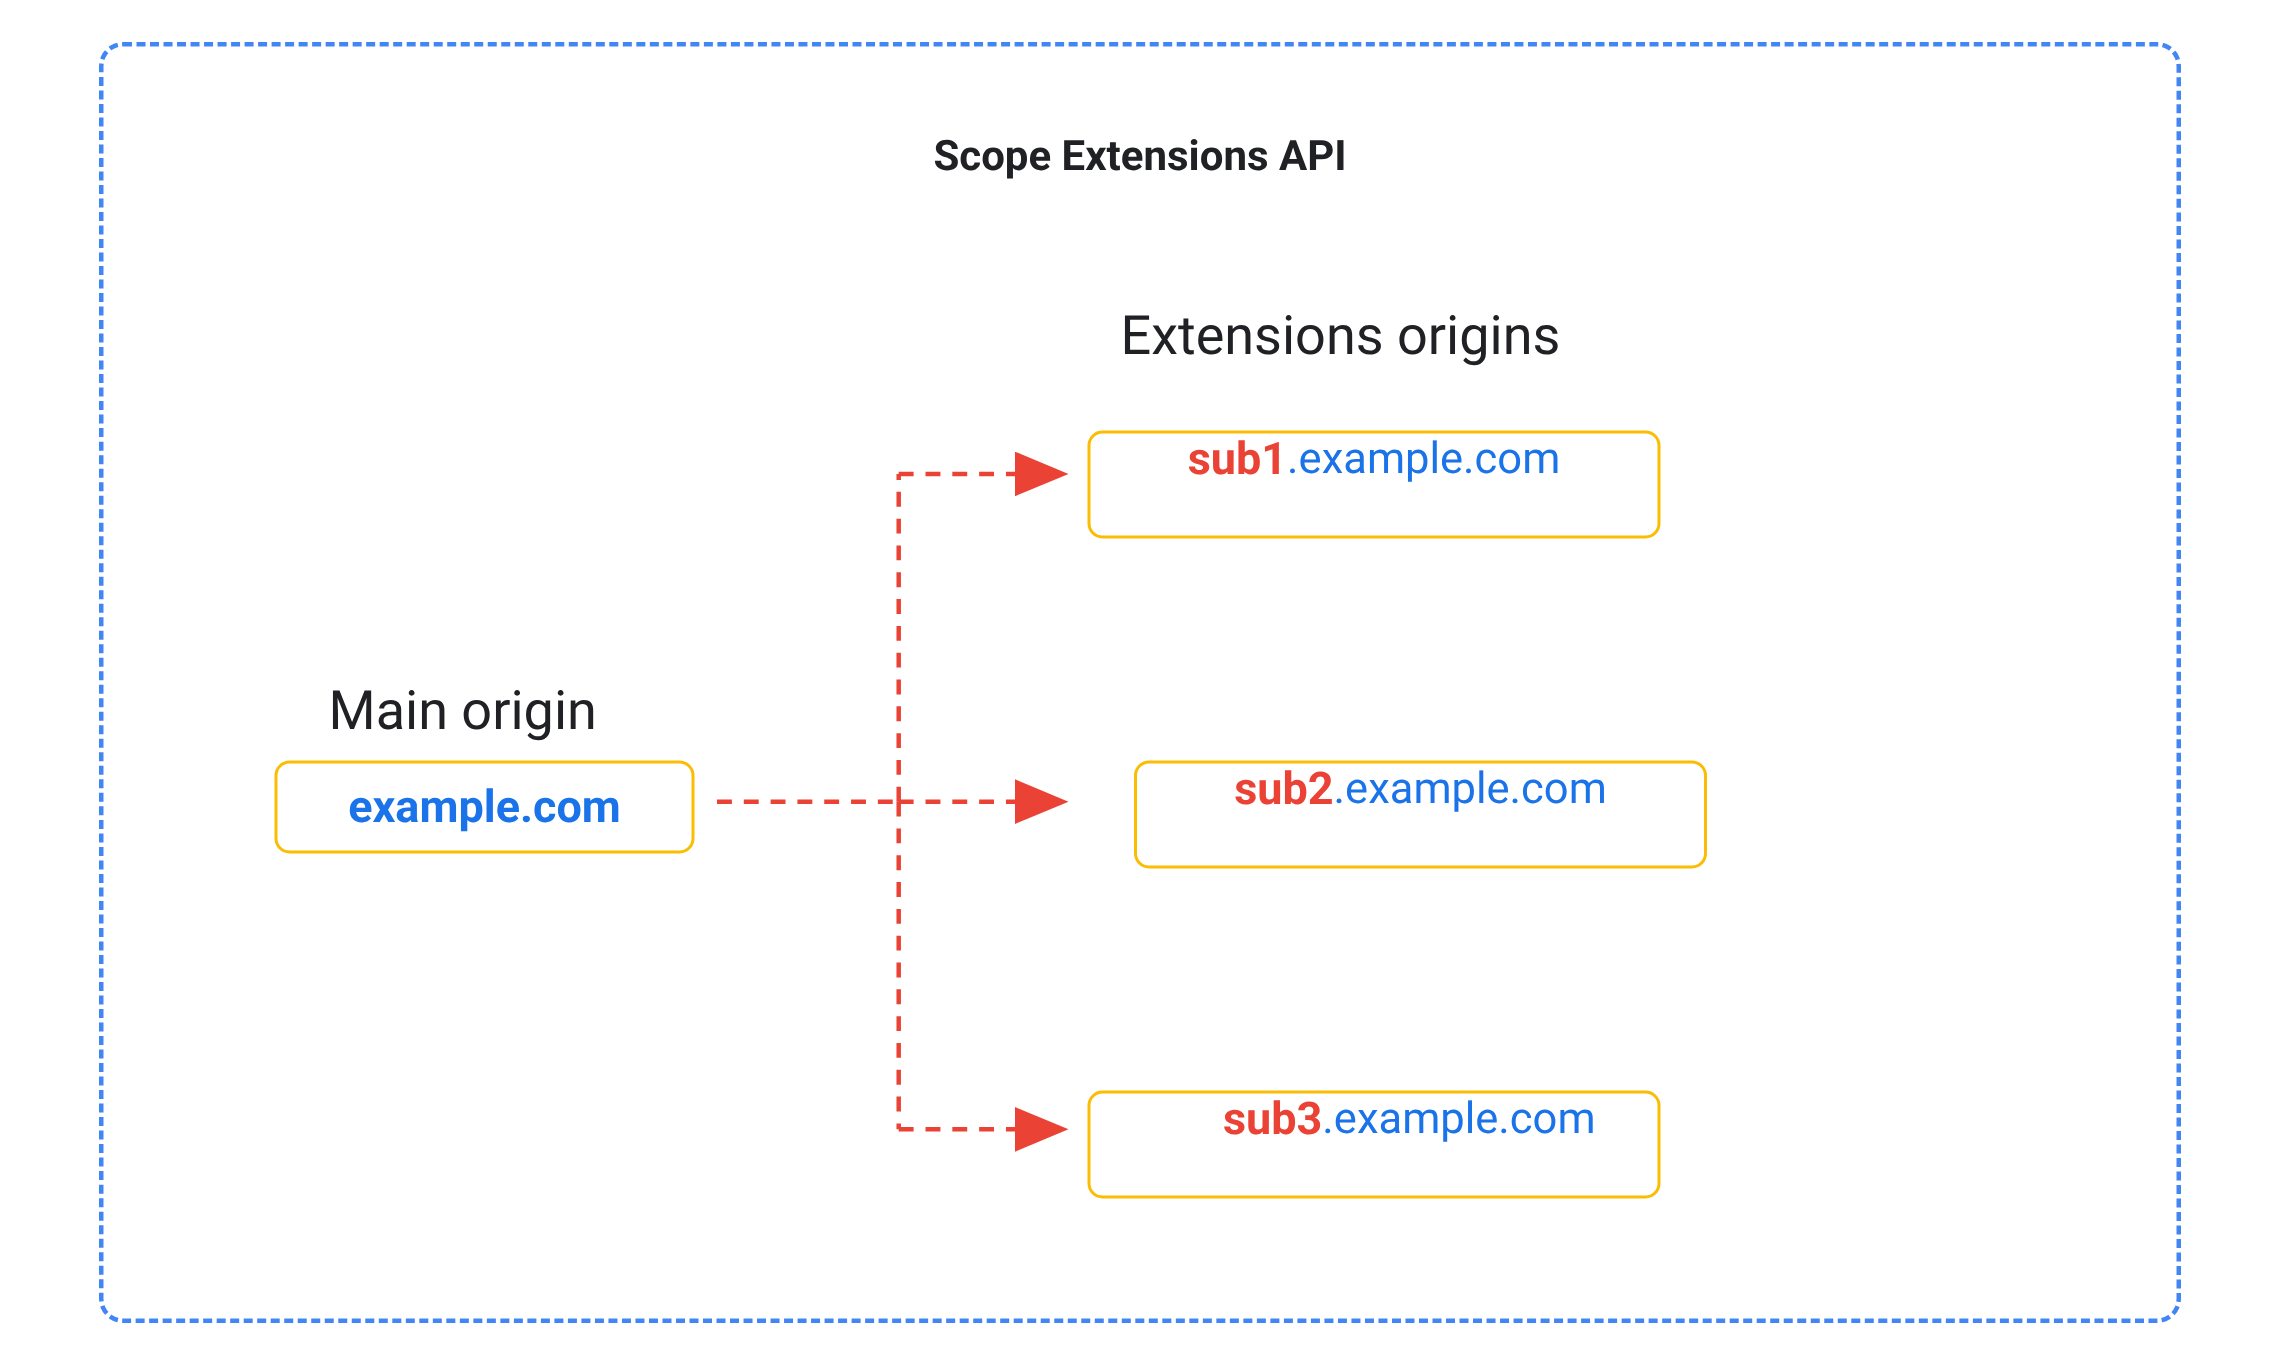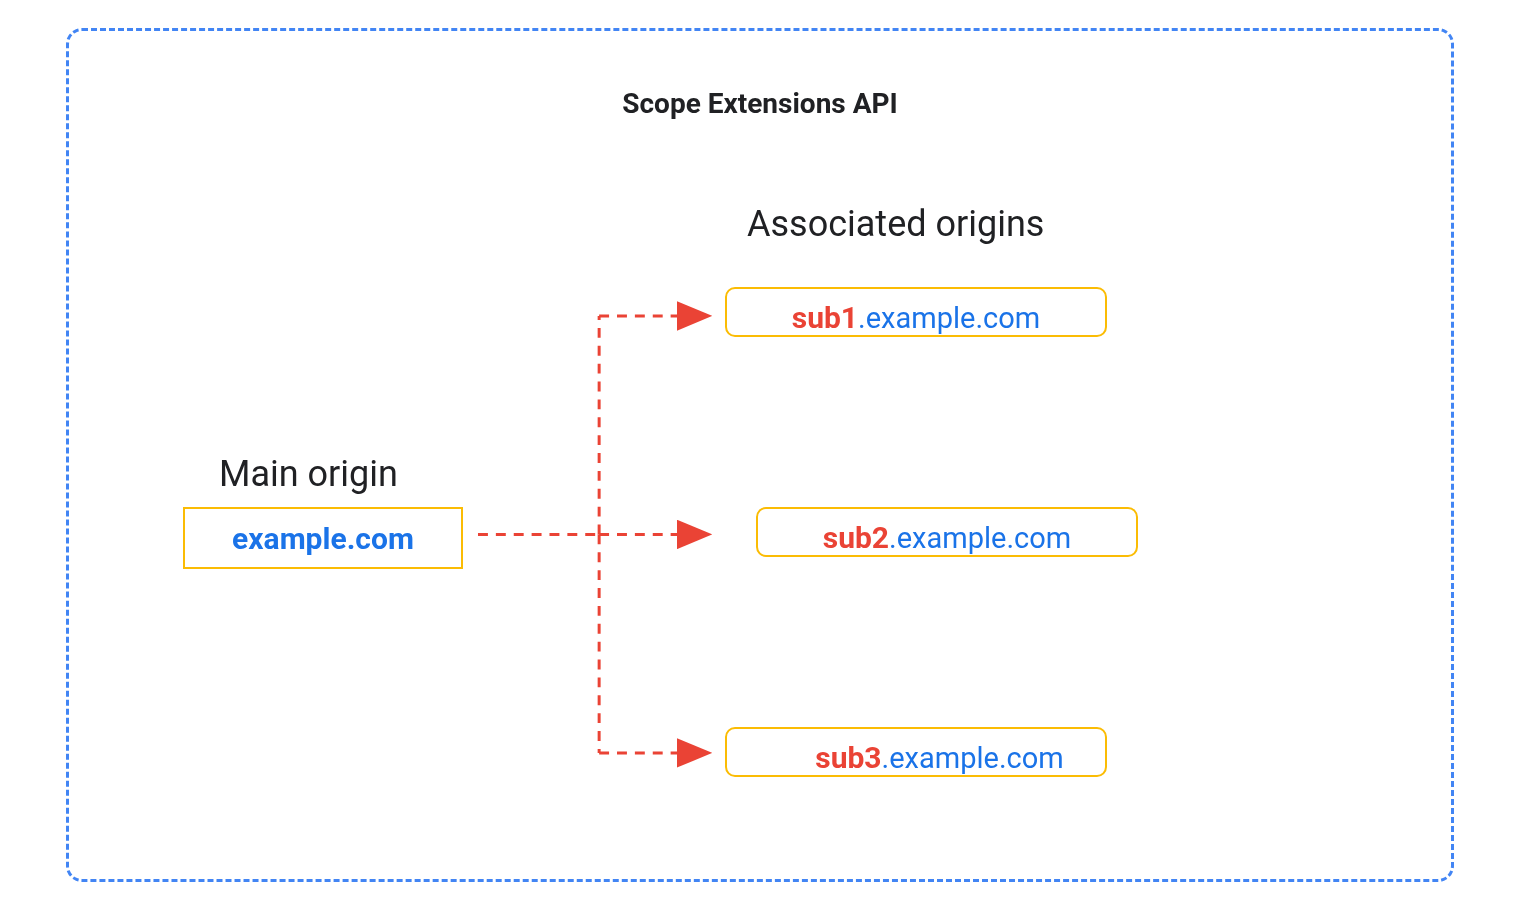--- a/index.html
+++ b/index.html
@@ -45,21 +45,21 @@
       color: #202124;
     }
     
     .main-origin-box {
       position: absolute;
       top: 476px;
       left: 114px;
       width: 280px;
       height: 62px;
       border: 2.5px solid #fbbc04;
-      border-radius: 0;
+      border-radius: 10px;
       display: flex;
       align-items: center;
       justify-content: center;
     }
     
     .main-origin-text {
       font-size: 30px;
       font-weight: 700;
       color: #1a73e8;
     }
@@ -70,25 +70,25 @@
       left: 678px;
       font-size: 36px;
       font-weight: 400;
       color: #202124;
     }
     
     .associated-box {
       position: absolute;
       left: 656px;
       width: 382px;
-      height: 50px;
+      height: 72px;
       border: 2.5px solid #fbbc04;
       border-radius: 10px;
       display: flex;
-      align-items: flex-end;
+      align-items: flex-start;
       justify-content: center;
     }
     
     .associated-box-1 {
       top: 256px;
     }
     
     .associated-box-2 {
       top: 476px;
       margin-left: 31px;
@@ -125,21 +125,21 @@
 
 <div class="container">
   <h1 class="title">Scope Extensions API</h1>
 
   <div class="main-origin-label">Main origin</div>
 
   <div class="main-origin-box">
     <span class="main-origin-text">example.com</span>
   </div>
 
-  <div class="associated-label">Associated origins</div>
+  <div class="associated-label">Extensions origins</div>
 
   <div class="associated-box associated-box-1">
     <span class="subdomain-prefix">sub1</span>
       <span class="subdomain-suffix">.example.com</span>
   </div>
 
   <div class="associated-box associated-box-2">
     <span class="subdomain-prefix">sub2</span>
       <span class="subdomain-suffix">.example.com</span>
   </div>

